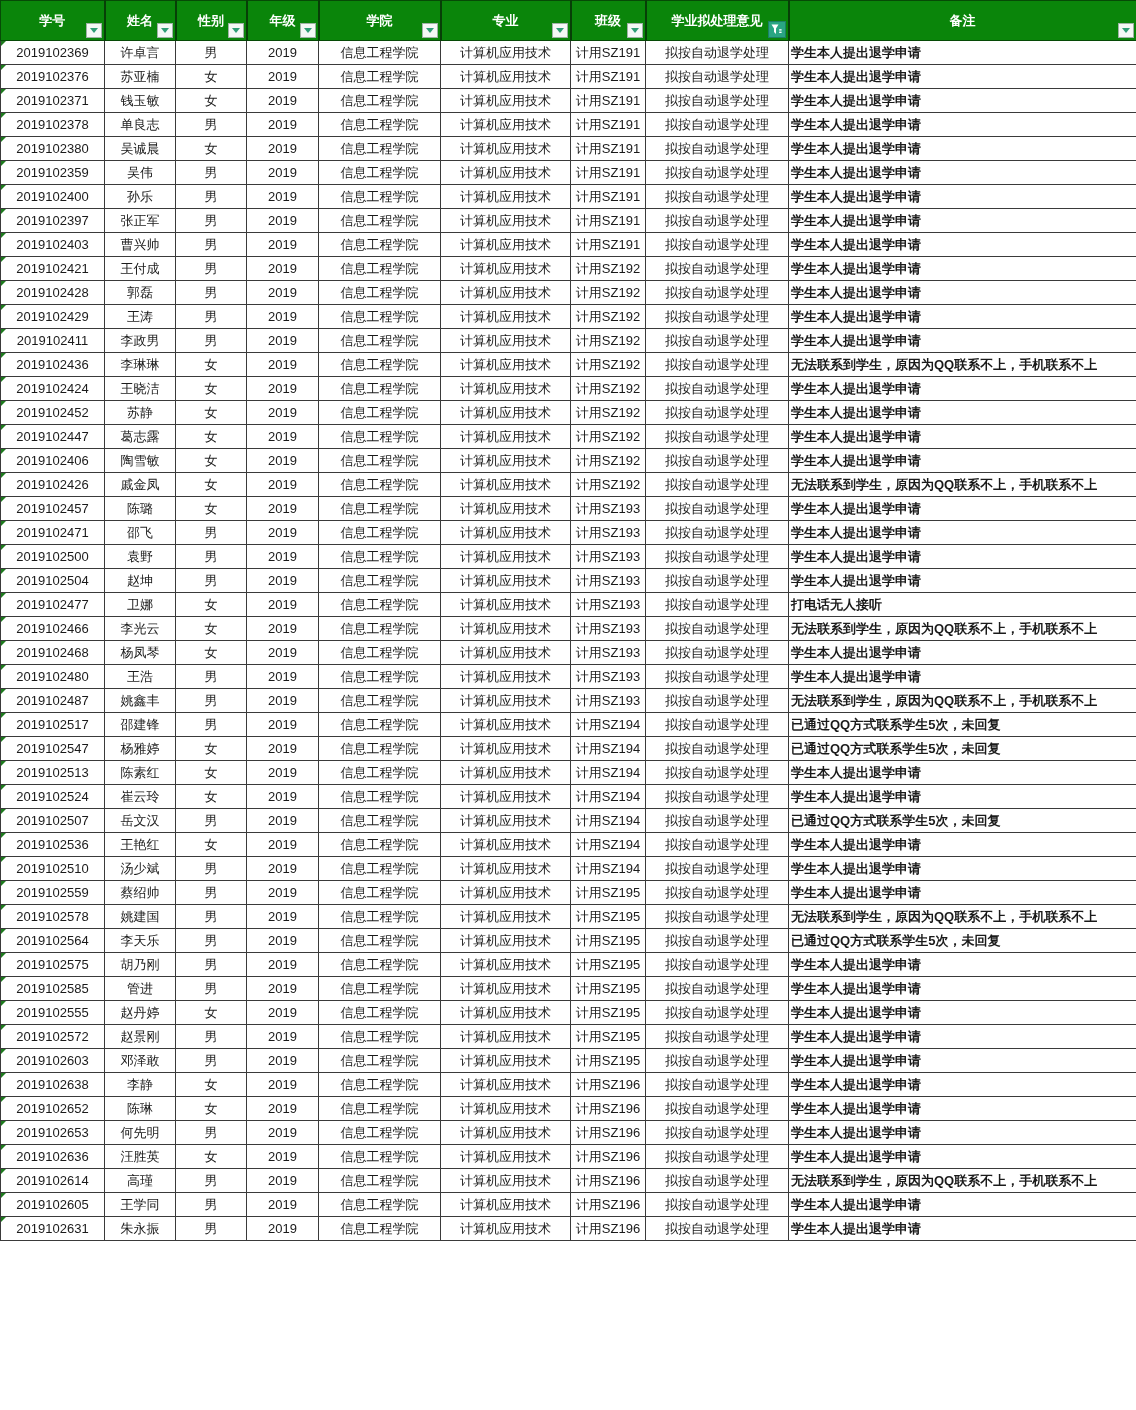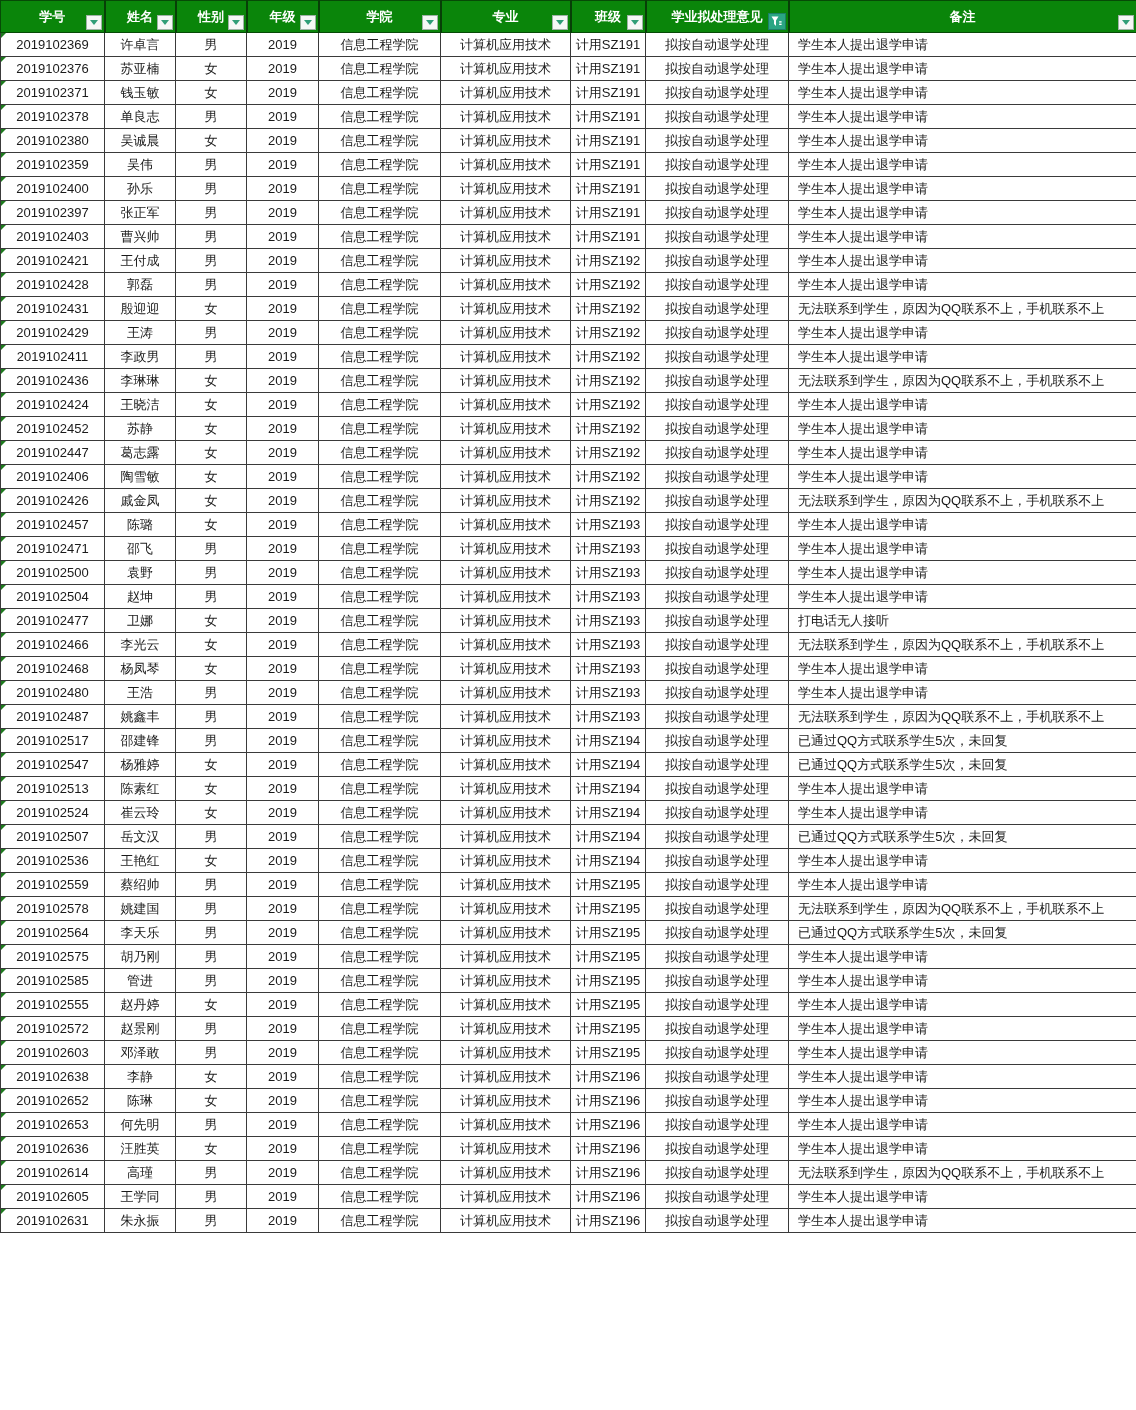--- a/index.html
+++ b/index.html
@@ -1,26 +1,26 @@
 <!DOCTYPE html>
 <html><head>
 <meta charset="utf-8">
 <style>
   html,body{margin:0;padding:0;background:#ffffff;}
   body{font-family:"Liberation Sans","DejaVu Sans",sans-serif;width:1136px;}
   table{border-collapse:collapse;table-layout:fixed;width:1136px;}
   th,td{border:1px solid #3a3a3a;overflow:hidden;white-space:nowrap;box-sizing:border-box;}
   thead th{
     background:#0a850a;color:#ffffff;font-size:13px;font-weight:bold;
-    height:32px;position:relative;text-align:center;vertical-align:middle;
+    height:40px;position:relative;text-align:center;vertical-align:middle;
     border:1px solid #064a06;border-right:2px solid #073f07;
   }
   tbody td{height:24px;font-size:13px;color:#1a1a1a;text-align:center;vertical-align:middle;position:relative;}
   tbody tr{height:24px;}
-  td.remark{text-align:left;padding-left:9px;}
+  td.remark{text-align:left;padding-left:2px;font-weight:bold;}
   td.idcell{position:relative;}
   
   .tri{position:absolute;left:0;top:0;width:0;height:0;
        border-top:5px solid #1e7a1e;border-right:5px solid transparent;}
   
   .dd{position:absolute;right:2px;bottom:2px;width:14px;height:13px;
       background:#f5f8f6;border:1px solid #9fb3a6;display:flex;align-items:center;justify-content:center;}
   .dd .arr{width:0;height:0;border-left:4px solid transparent;border-right:4px solid transparent;
       border-top:5px solid #2f9e77;}
   .dd.active{background:#2aa583;border:1px solid #1d8066;width:16px;height:15px;}
@@ -219,31 +219,20 @@
         <td>郭磊</td>
         <td>男</td>
         <td>2019</td>
         <td>信息工程学院</td>
         <td>计算机应用技术</td>
         <td>计用SZ192</td>
         <td>拟按自动退学处理</td>
         <td class="remark">学生本人提出退学申请</td>
       </tr>
       <tr>
-        <td class="idcell"><span class="tri"></span>2019102431</td>
-        <td>殷迎迎</td>
-        <td>女</td>
-        <td>2019</td>
-        <td>信息工程学院</td>
-        <td>计算机应用技术</td>
-        <td>计用SZ192</td>
-        <td>拟按自动退学处理</td>
-        <td class="remark">无法联系到学生，原因为QQ联系不上，手机联系不上</td>
-      </tr>
-      <tr>
         <td class="idcell"><span class="tri"></span>2019102429</td>
         <td>王涛</td>
         <td>男</td>
         <td>2019</td>
         <td>信息工程学院</td>
         <td>计算机应用技术</td>
         <td>计用SZ192</td>
         <td>拟按自动退学处理</td>
         <td class="remark">学生本人提出退学申请</td>
       </tr>
@@ -475,20 +464,31 @@
         <td>信息工程学院</td>
         <td>计算机应用技术</td>
         <td>计用SZ194</td>
         <td>拟按自动退学处理</td>
         <td class="remark">已通过QQ方式联系学生5次，未回复</td>
       </tr>
       <tr>
         <td class="idcell"><span class="tri"></span>2019102536</td>
         <td>王艳红</td>
         <td>女</td>
+        <td>2019</td>
+        <td>信息工程学院</td>
+        <td>计算机应用技术</td>
+        <td>计用SZ194</td>
+        <td>拟按自动退学处理</td>
+        <td class="remark">学生本人提出退学申请</td>
+      </tr>
+      <tr>
+        <td class="idcell"><span class="tri"></span>2019102510</td>
+        <td>汤少斌</td>
+        <td>男</td>
         <td>2019</td>
         <td>信息工程学院</td>
         <td>计算机应用技术</td>
         <td>计用SZ194</td>
         <td>拟按自动退学处理</td>
         <td class="remark">学生本人提出退学申请</td>
       </tr>
       <tr>
         <td class="idcell"><span class="tri"></span>2019102559</td>
         <td>蔡绍帅</td>

